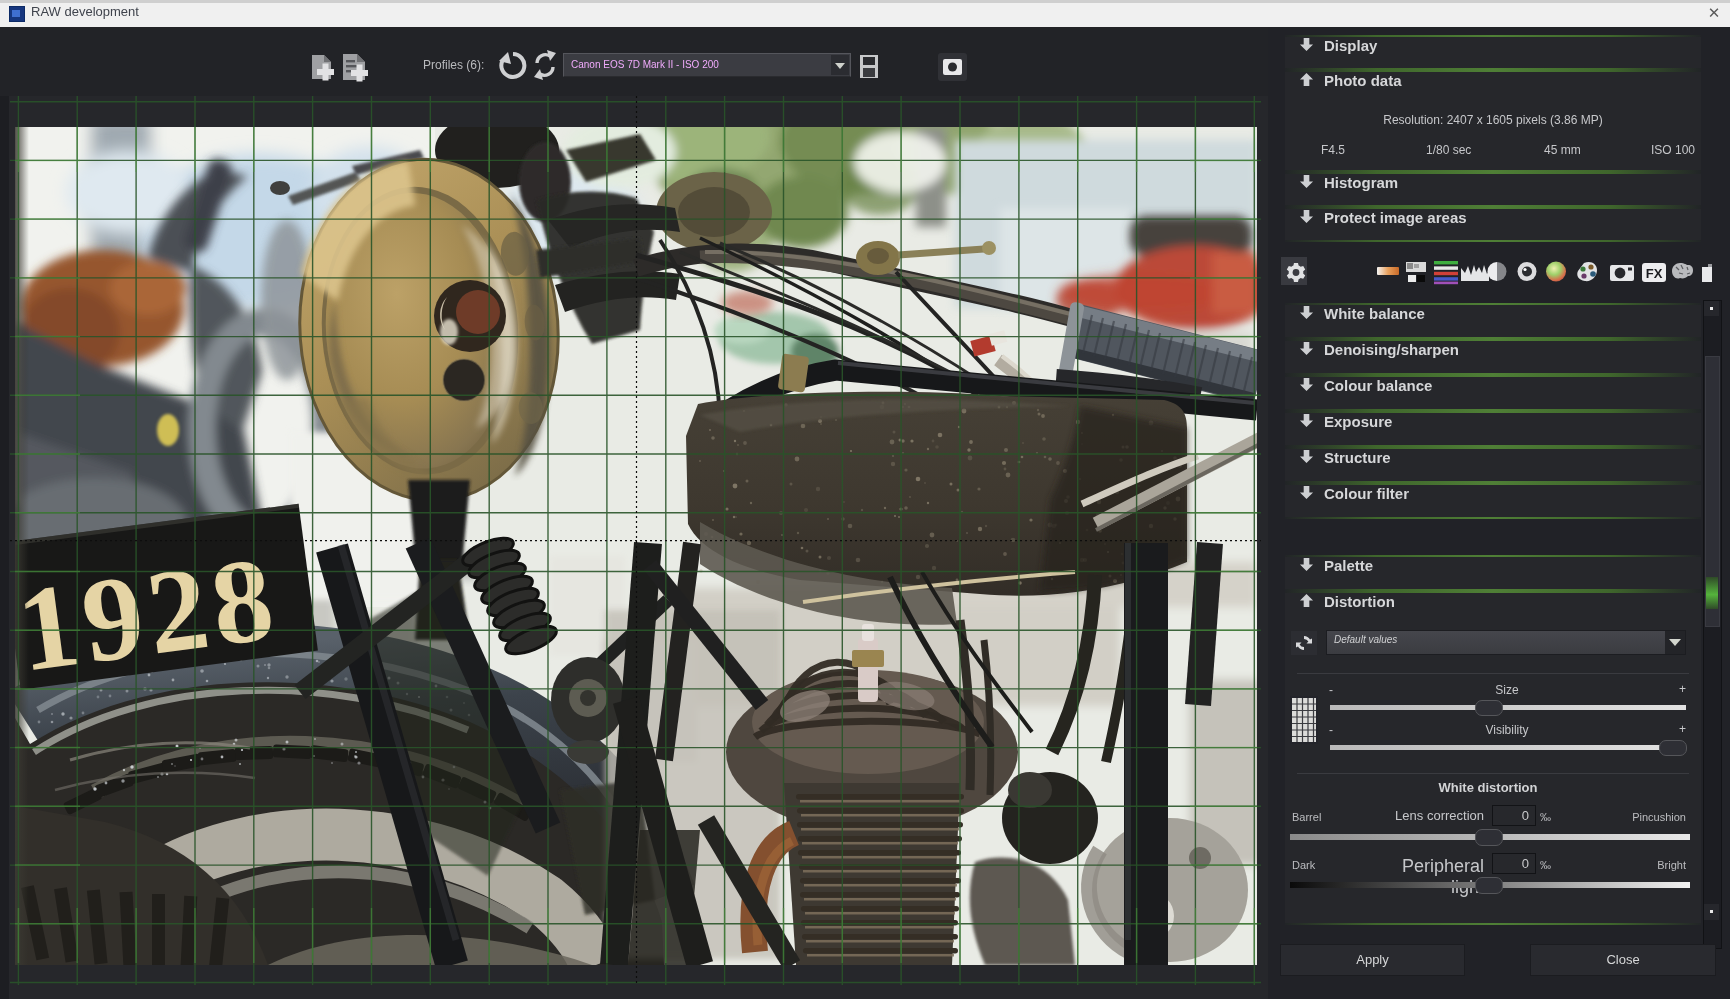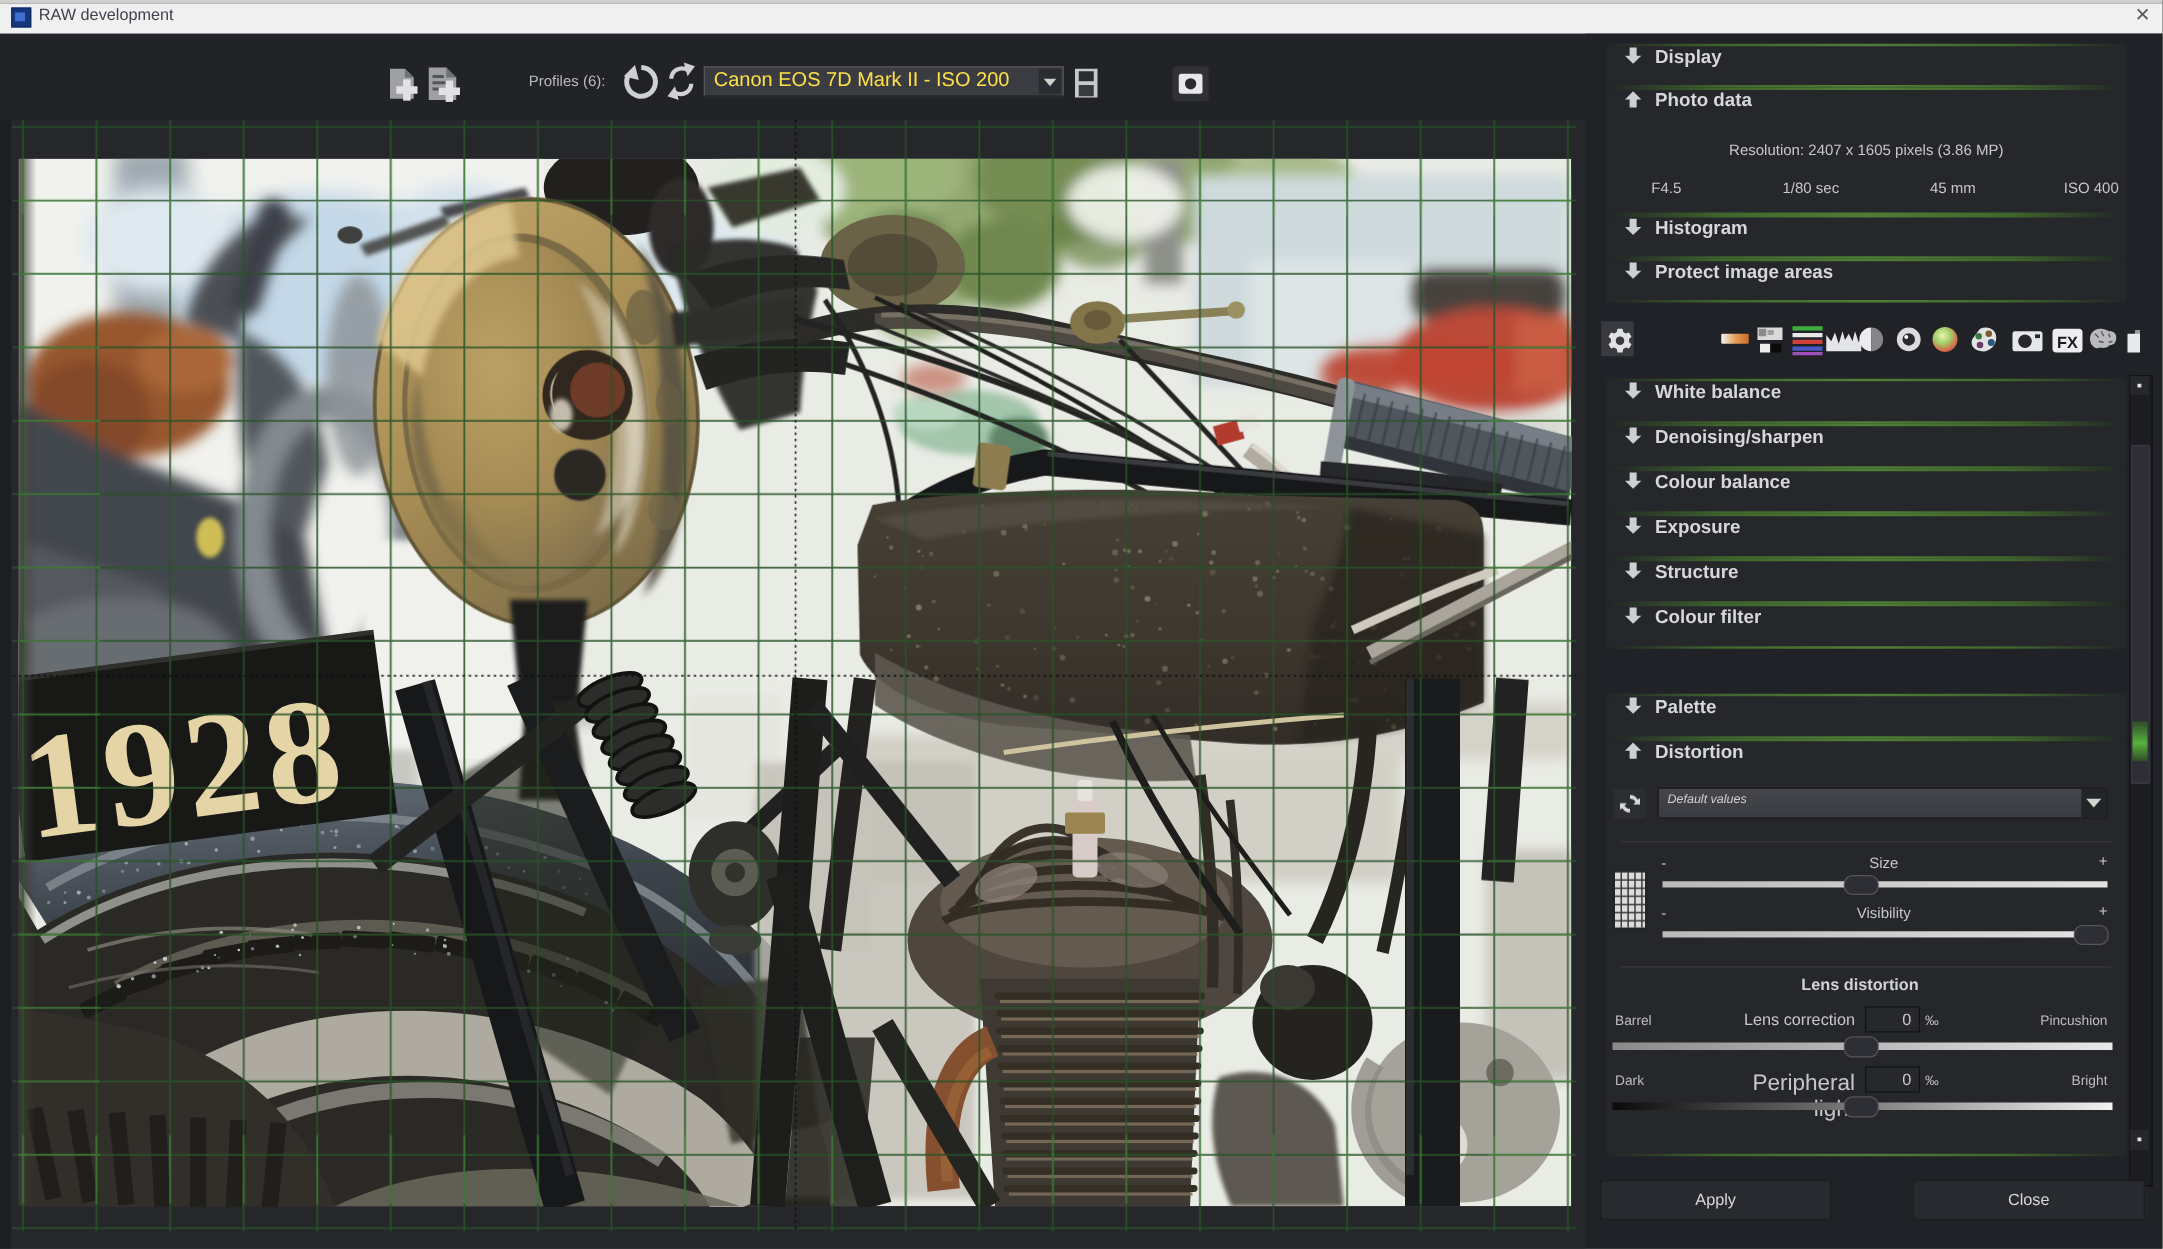--- a/index.html
+++ b/index.html
@@ -9,21 +9,21 @@
   
   #topsliver{left:0;top:0;width:1730px;height:3px;background:#cfcfcf;}
   #titlebar{left:0;top:3px;width:1730px;height:24px;background:#f0f0f0;}
   #titleicon{left:9px;top:6px;width:14px;height:14px;background:#16367e;border:1px solid #0c2a66;}
   #titleicon div{position:absolute;left:2px;top:3px;width:8px;height:7px;background:#3f6fd0;}
   #titletext{left:31px;top:4px;font-size:13px;color:#3f434c;}
   #closex{left:1700px;top:2px;width:28px;height:22px;color:#5a5a5a;font-size:15px;text-align:center;line-height:22px;}
   
   #toolbar{left:0;top:27px;width:1730px;height:69px;background:#222327;}
   #profilestext{left:423px;top:58px;font-size:12px;color:#b9babd;}
-  .ddl{position:absolute;background:#3b3c42;border:1px solid #55565c;border-bottom-color:#2a2b2f;color:#fde047;font-size:16px;}
+  .ddl{position:absolute;background:#3b3c42;border:1px solid #55565c;border-bottom-color:#2a2b2f;color:#f0abfc;font-size:10px;}
   #ddl1{left:563px;top:53px;width:286px;height:22px;line-height:22px;}
   #ddl1 span{padding-left:7px;}
   .ddlarrow{position:absolute;right:1px;top:1px;bottom:1px;width:18px;background:#2b2c31;}
   .ddlarrow:after{content:"";position:absolute;left:4px;top:8px;border:5px solid transparent;border-top:6px solid #cfd2cc;}
   
   #canvas{left:0;top:96px;width:1268px;height:903px;background:#26272b;}
   
   #panel{left:1268px;top:27px;width:462px;height:972px;background:#212227;}
   .sect{position:absolute;left:17px;width:416px;background:#26272b;}
   .gline{position:absolute;left:0;right:0;height:2px;
@@ -793,21 +793,21 @@
   <div class="sect" style="top:45px;height:98px;">
     <div class="gline glinet"></div>
       <div class="gline glineb"></div>
     <div class="shead" style="height:32px;"><svg class="arrow" viewBox="0 0 16 16">
           <path d="M5 15h6V8h4L8 1 1 8h4z" fill="#cdcfd2"></path>
         </svg>Photo data</div>
     <div class="abs slabel" style="left:0;top:41px;width:416px;text-align:center;">Resolution: 2407 x 1605 pixels (3.86 MP)</div>
     <div class="abs slabel" style="left:36px;top:71px;">F4.5</div>
     <div class="abs slabel" style="left:141px;top:71px;">1/80 sec</div>
     <div class="abs slabel" style="left:259px;top:71px;">45 mm</div>
-    <div class="abs slabel" style="left:366px;top:71px;">ISO 400</div>
+    <div class="abs slabel" style="left:366px;top:71px;">ISO 100</div>
   </div>
 
   <div class="sect" style="top:147px;height:31px;">
     <div class="gline glinet"></div>
       <div class="gline glineb"></div>
     <div class="shead"><svg class="arrow" viewBox="0 0 16 16">
           <path d="M5 1h6v7h4l-7 7-7-7h4z" fill="#cdcfd2"></path>
         </svg>Histogram</div>
   </div>
 
@@ -969,21 +969,21 @@
     <div class="abs slabel" style="left:0;top:90px;width:444px;text-align:center;">Size</div>
     <div class="abs slabel" style="left:394px;top:89px;">+</div>
     <div class="abs" style="left:45px;top:112px;width:356px;height:5px;background:linear-gradient(90deg,#b9b9b9,#e2e2e2);"></div>
     <div class="abs" style="left:190px;top:107px;width:26px;height:14px;background:#2e2f35;border:1px solid #55565a;border-radius:7px;"></div>
     <div class="abs slabel" style="left:44px;top:130px;">-</div>
     <div class="abs slabel" style="left:0;top:130px;width:444px;text-align:center;">Visibility</div>
     <div class="abs slabel" style="left:394px;top:129px;">+</div>
     <div class="abs" style="left:45px;top:152px;width:356px;height:5px;background:linear-gradient(90deg,#b9b9b9,#e2e2e2);"></div>
     <div class="abs" style="left:374px;top:147px;width:26px;height:14px;background:#2e2f35;border:1px solid #55565a;border-radius:7px;"></div>
     <div class="abs" style="left:12px;top:180px;width:392px;height:1px;background:#3a3b40;"></div>
-    <div class="abs" style="left:0;top:187px;width:406px;text-align:center;font-size:13px;font-weight:bold;color:#d2d3d5;">Lens distortion</div>
+    <div class="abs" style="left:0;top:187px;width:406px;text-align:center;font-size:13px;font-weight:bold;color:#d2d3d5;">White distortion</div>
     <div class="abs" style="left:7px;top:218px;font-size:11px;color:#bcbdc0;">Barrel</div>
     <div class="abs" style="left:80px;top:215px;width:119px;text-align:right;font-size:13px;color:#c6c7ca;">Lens correction</div>
     <div class="abs" style="left:207px;top:212px;width:42px;height:19px;background:#27282c;border:1px solid #121316;color:#c9cacc;font-size:13px;text-align:right;line-height:19px;"><span style="padding-right:6px;">0</span></div>
     <div class="abs" style="left:255px;top:218px;font-size:11px;color:#bcbdc0;">‰</div>
     <div class="abs" style="left:335px;top:218px;width:66px;text-align:right;font-size:11px;color:#bcbdc0;">Pincushion</div>
     <div class="abs" style="left:5px;top:241px;width:400px;height:6px;background:linear-gradient(90deg,#8a8a8a,#e8e8e8);"></div>
     <div class="abs" style="left:190px;top:236px;width:26px;height:15px;background:#2e2f35;border:1px solid #55565a;border-radius:7px;"></div>
     <div class="abs" style="left:7px;top:266px;font-size:11px;color:#bcbdc0;">Dark</div>
     <div class="abs" style="left:80px;top:263px;width:119px;text-align:right;font-size:18px;color:#c6c7ca;">Peripheral light</div>
     <div class="abs" style="left:207px;top:260px;width:42px;height:19px;background:#27282c;border:1px solid #121316;color:#c9cacc;font-size:13px;text-align:right;line-height:19px;"><span style="padding-right:6px;">0</span></div>

